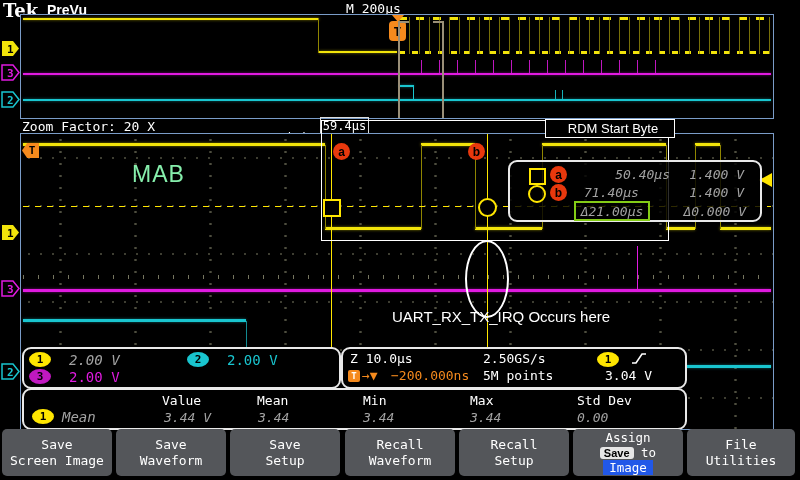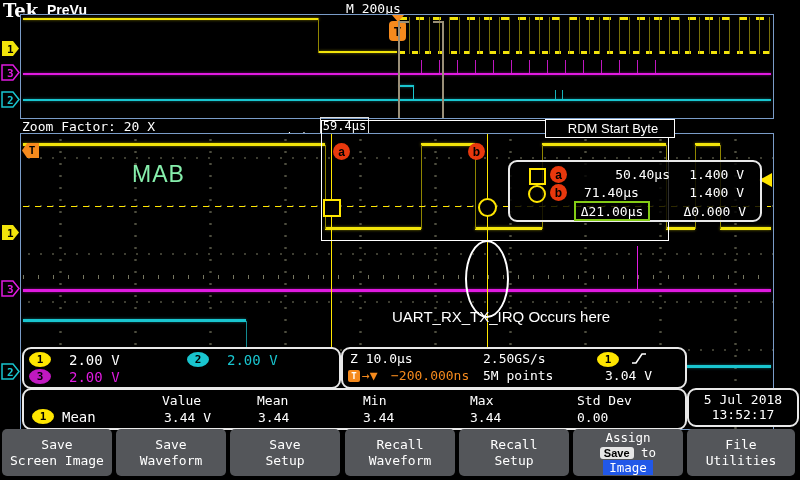--- a/index.html
+++ b/index.html
@@ -1,20 +1,20 @@
 <!DOCTYPE html>
 <html><head>
 <meta charset="utf-8">
 <style>
   html,body{margin:0;padding:0;background:#000;}
   .screen{position:relative;width:800px;height:480px;background:#000;overflow:hidden;
           font-family:"DejaVu Sans Mono",monospace;color:#fff;}
   .abs{position:absolute;}
   .ann{font-family:"Liberation Sans","DejaVu Sans",sans-serif;padding-left:6px;}
-  .ylw{color:#ffffff;}
+  .ylw{color:#a3a3a3;font-style:italic;}
   .win{position:absolute;border:1px solid #7a9cc8;background:#000;overflow:hidden;}
   .seg{position:absolute;background:#f2e40a;box-shadow:0 0 3px rgba(240,225,0,.55);}
   .edge{position:absolute;background:#8f8500;width:1px;}
   .cy{background:#19c5cf;box-shadow:0 0 3px rgba(20,200,210,.5);}
   .mg{background:#e01ae0;box-shadow:0 0 3px rgba(230,20,230,.5);}
   .roundbox{position:absolute;border:2px solid #e9e9e9;border-radius:9px;background:#000;}
   .badge{position:absolute;width:22px;height:15px;border-radius:50%;display:flex;align-items:center;justify-content:center;
          font:bold 11px "DejaVu Sans Mono",monospace;color:#000;}
   .cbadge{position:absolute;width:17px;height:17px;border-radius:50%;background:#e8380d;display:flex;align-items:center;justify-content:center;
           font:bold 12px "Liberation Sans",sans-serif;color:#000;}
@@ -196,24 +196,20 @@
     <div class="abs" style="left:553px;top:3px;font-size:13px;">Std Dev</div>
     <div class="badge" style="left:8px;top:19px;background:#ffe600;">1</div>
     <div class="abs ylw" style="left:38px;top:19px;font-size:14px;">Mean</div>
     <div class="abs ylw" style="left:140px;top:20px;font-size:13px;">3.44 V</div>
     <div class="abs ylw" style="left:234px;top:20px;font-size:13px;">3.44</div>
     <div class="abs ylw" style="left:339px;top:20px;font-size:13px;">3.44</div>
     <div class="abs ylw" style="left:446px;top:20px;font-size:13px;">3.44</div>
     <div class="abs ylw" style="left:553px;top:20px;font-size:13px;">0.00</div>
   </div>
 
-  <div class="roundbox" style="left:687px;top:388px;width:108px;height:35px;text-align:center;">
-    <div style="margin-top:2px;font-size:13px;">5 Jul 2018</div>
-    <div style="font-size:13px;">13:52:17</div>
-  </div>
 
   <div class="menu-btn" style="left:2px;">
     <div>Save</div>
     <div>Screen Image</div>
   </div>
   <div class="menu-btn" style="left:116px;">
     <div>Save</div>
     <div>Waveform</div>
   </div>
   <div class="menu-btn" style="left:230px;">

